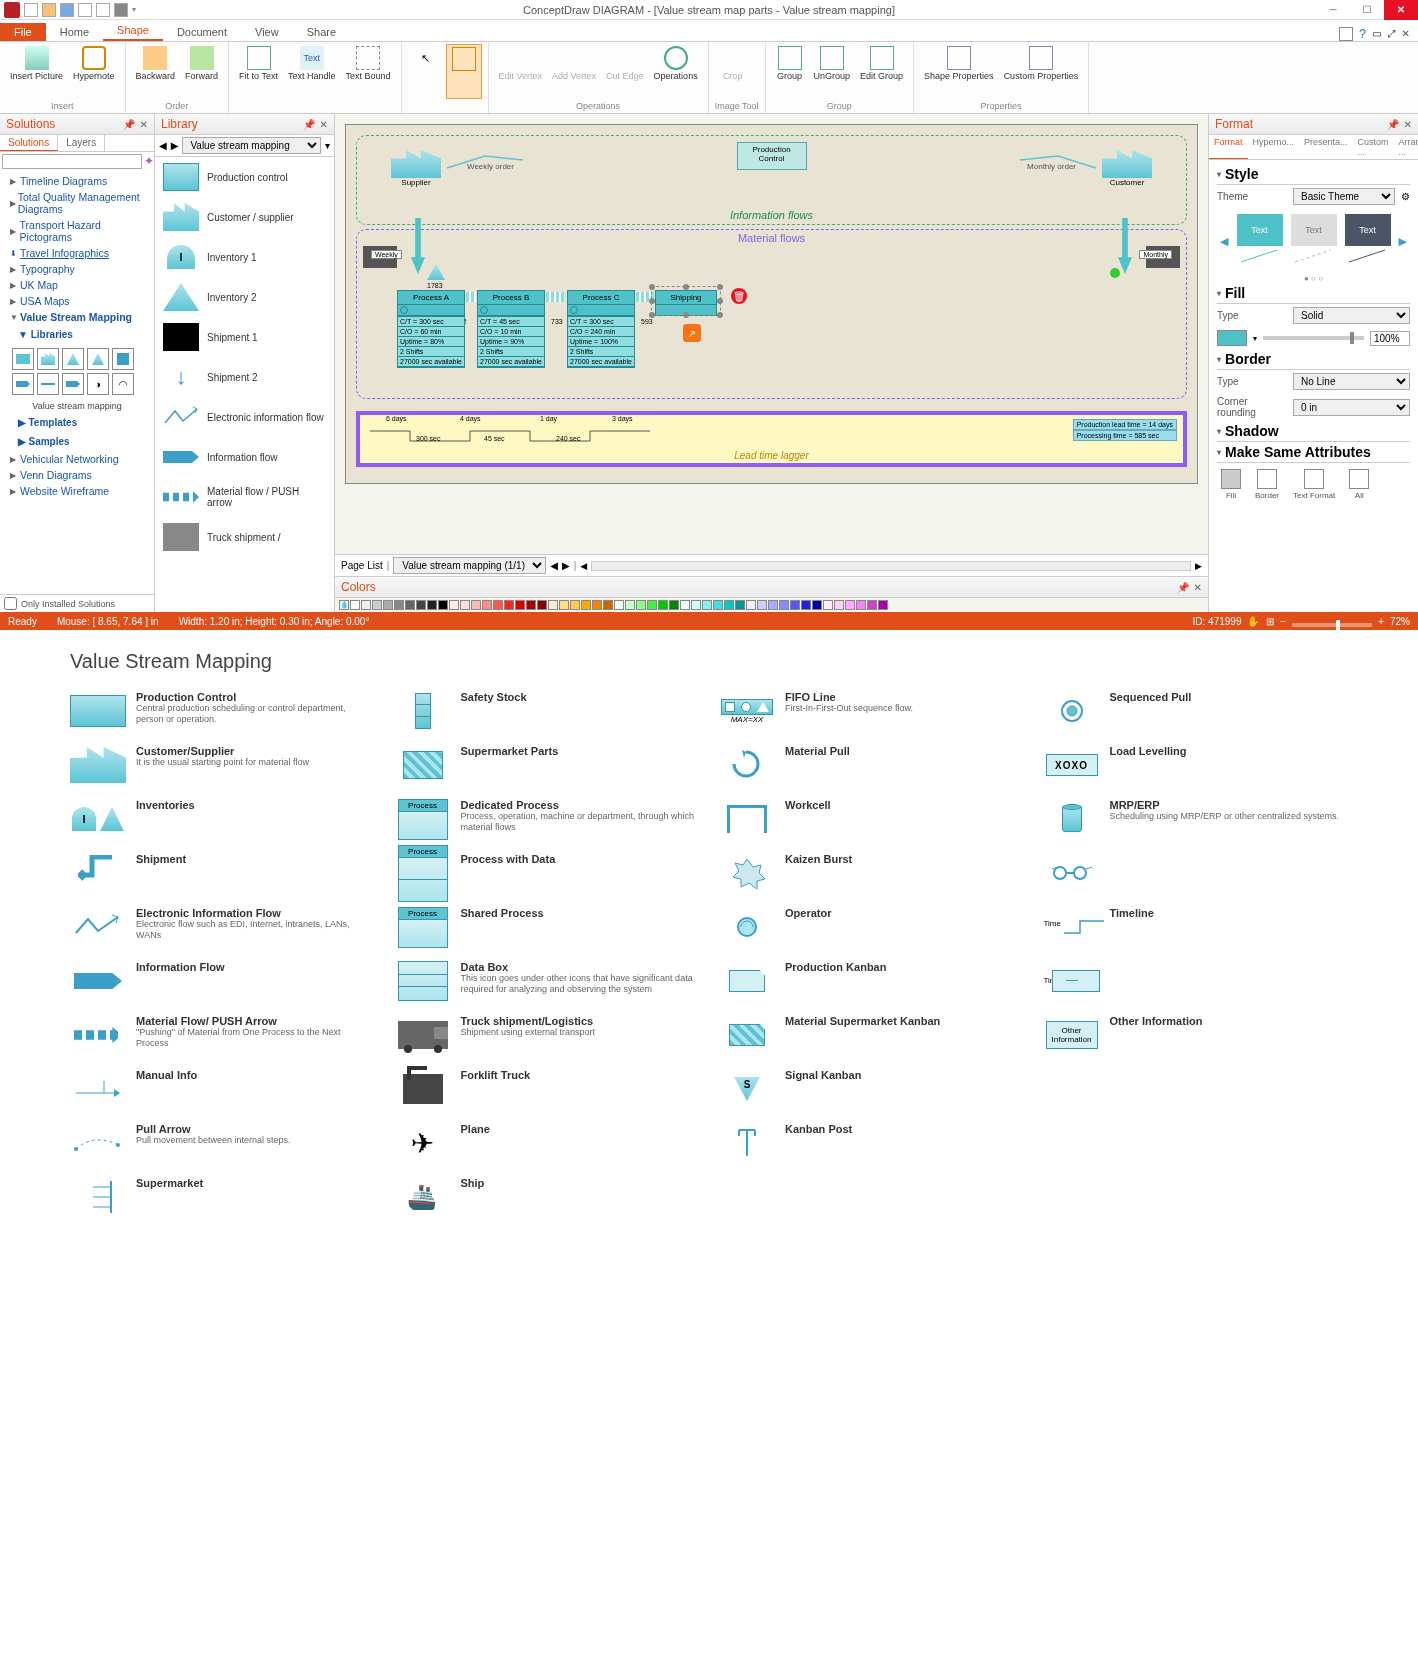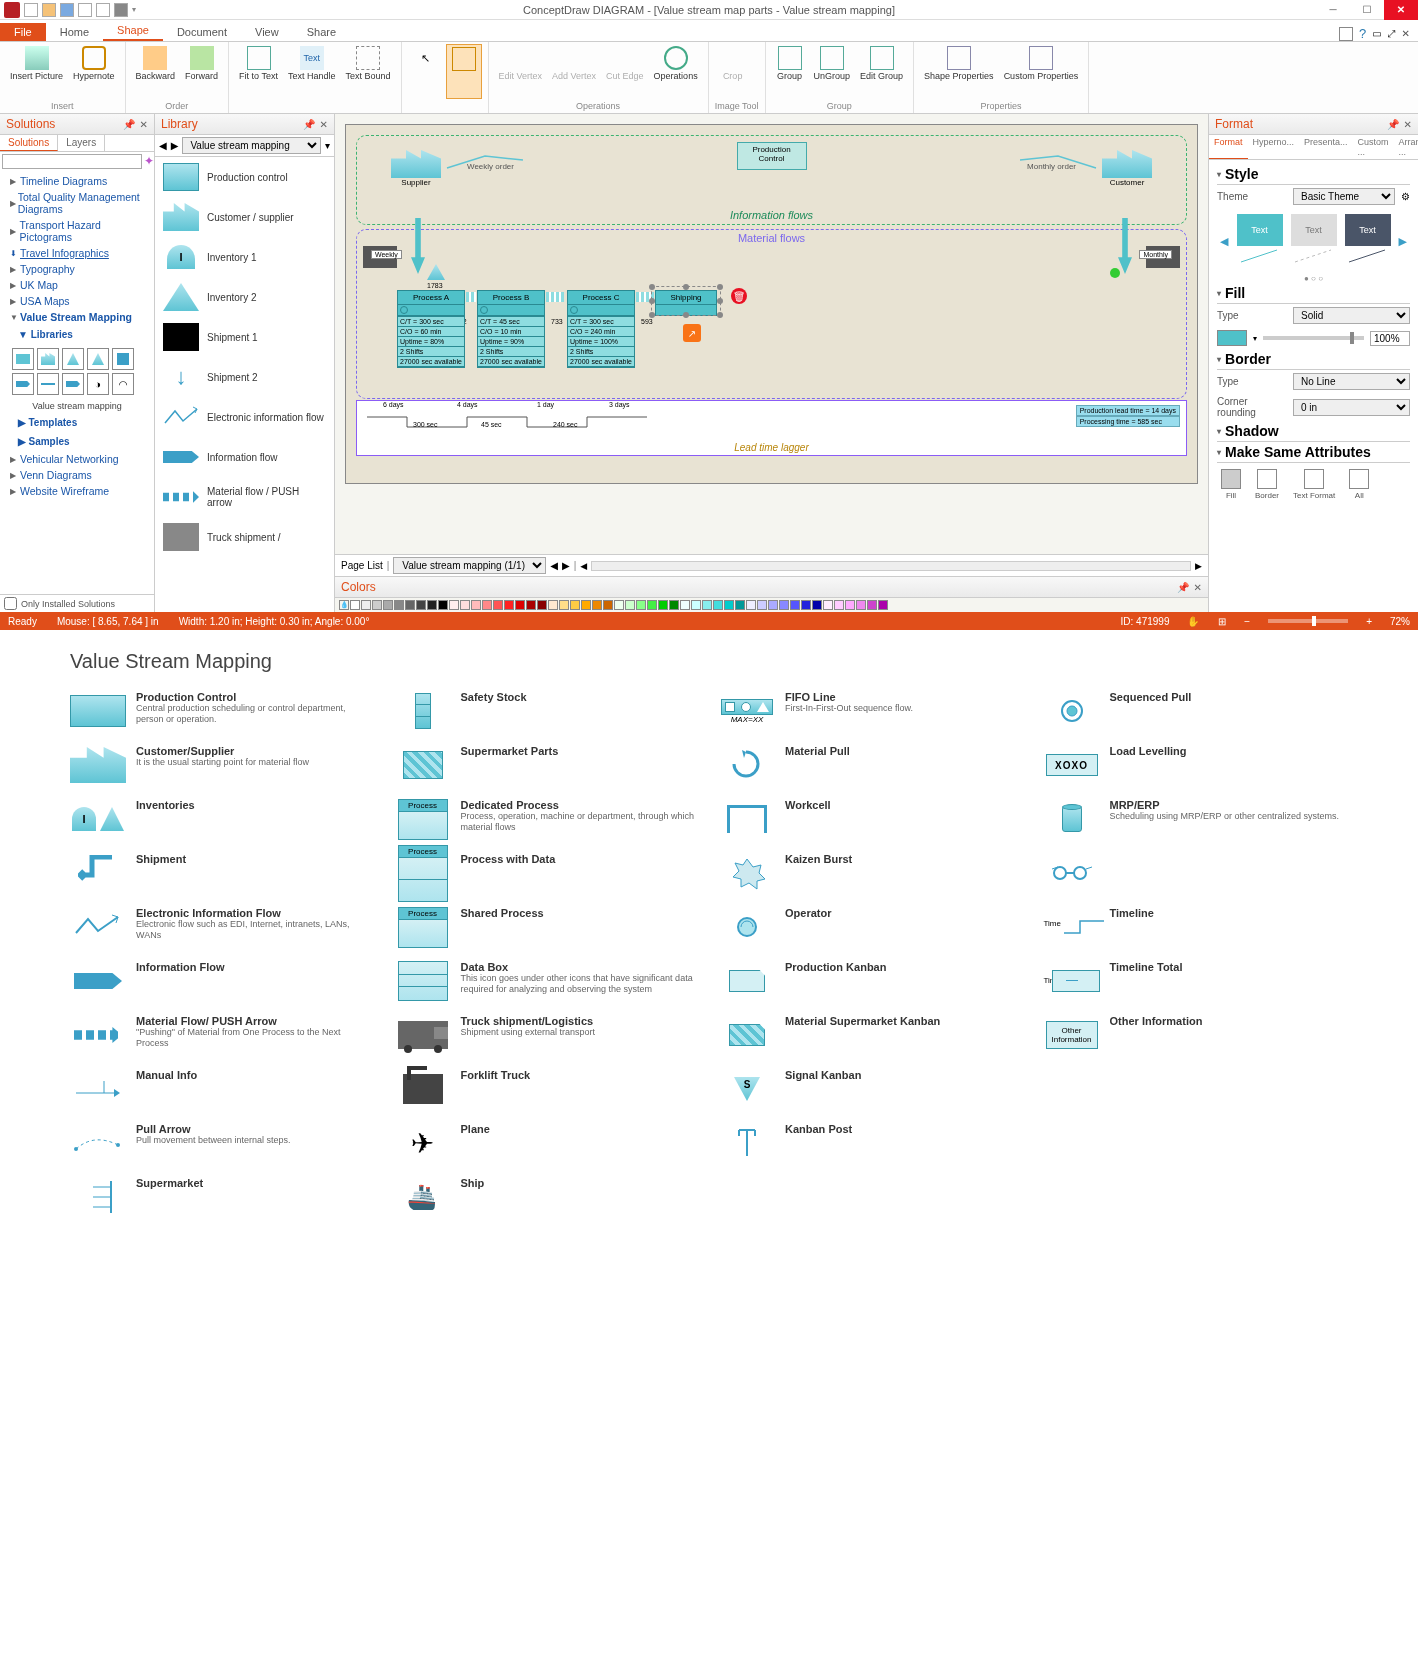--- a/index.html
+++ b/index.html
@@ -78,21 +78,21 @@
 .factory { position: absolute; width: 50px; height: 38px; }
 .factory-label { font-size: 8px; text-align: center; }
 .flow-label { position: absolute; font-size: 8px; color: #555; }
 .material-flows { border: 1px dashed #7b68ee; border-radius: 10px; padding: 4px; margin-top: 4px; height: 170px; position: relative; }
 .mat-label { position: absolute; top: 2px; left: 50%; transform: translateX(-50%); color: #7b68ee; font-size: 11px; }
 .process-box { position: absolute; width: 68px; background: #4fc1c9; border: 1px solid #2a8a92; font-size: 8px; }
 .process-head { padding: 2px; text-align: center; border-bottom: 1px solid #2a8a92; }
 .data-row { border-bottom: 1px solid #2a8a92; padding: 1px 2px; font-size: 7px; background: #8edde0; }
 .truck { position: absolute; width: 34px; height: 22px; background: #555; }
 .truck-label { position: absolute; font-size: 7px; background: #fff; border: 1px solid #888; padding: 0 3px; }
-.leadtime { border: 1px solid #8b5cf6; margin-top: 1px; height: 56px; position: relative; background: #ffffff; }
+.leadtime { border: 4px solid #8b5cf6; margin-top: 12px; height: 56px; position: relative; background: #fef9c3; }
 .leadtime-label { position: absolute; bottom: 2px; left: 50%; transform: translateX(-50%); color: #b8860b; font-size: 10px; font-style: italic; }
 .lt-box { position: absolute; right: 6px; font-size: 7px; }
 .lt-row { background: #9de; border: 1px solid #6ab; padding: 1px 3px; }
 
 .canvas-tabs { display: flex; align-items: center; padding: 2px 6px; border-top: 1px solid #ccc; background: #fff; gap: 4px; font-size: 10px; }
 .page-combo { border: 1px solid #aaa; padding: 1px 4px; font-size: 10px; }
 .scroll-h { flex: 1; height: 10px; background: #eee; border: 1px solid #ccc; }
 
 .colors-panel { border-top: 1px solid #ccc; }
 .color-row { display: flex; padding: 2px 4px; gap: 1px; flex-wrap: wrap; }
@@ -116,21 +116,21 @@
 .arrow-preview { width: 46px; height: 20px; }
 .color-pick { width: 30px; height: 16px; background: #4fc1c9; border: 1px solid #888; }
 .slider { flex: 1; height: 4px; background: #ccc; position: relative; }
 .slider-handle { position: absolute; right: 10px; top: -4px; width: 4px; height: 12px; background: #888; }
 .fmt-icons { display: flex; gap: 14px; padding: 6px 4px; }
 .fmt-icon-btn { display: flex; flex-direction: column; align-items: center; gap: 2px; font-size: 8px; color: #555; }
 .fmt-icon-glyph { width: 20px; height: 20px; border: 1px solid #888; }
 
 
 .statusbar { height: 18px; background: #e04e1a; color: #fff; display: flex; align-items: center; padding: 0 8px; font-size: 10px; gap: 20px; }
-.statusbar-right { margin-left: auto; display: flex; align-items: center; gap: 18px; }
+.statusbar-right { margin-left: auto; display: flex; align-items: flex-end; gap: 6px; }
 .zoom-slider { width: 80px; height: 4px; background: rgba(255,255,255,0.4); position: relative; }
 .zoom-handle { position: absolute; left: 55%; top: -3px; width: 4px; height: 10px; background: #fff; }
 
 
 .legend { padding: 20px 70px; background: #fff; }
 .legend-title { font-size: 20px; color: #444; margin-bottom: 18px; }
 .legend-grid { display: grid; grid-template-columns: repeat(4, 1fr); gap: 14px 20px; }
 .legend-item { display: flex; gap: 10px; }
 .legend-icon { width: 56px; height: 40px; flex-shrink: 0; display: flex; align-items: center; justify-content: center; }
 .legend-text { flex: 1; }
@@ -1035,23 +1035,20 @@
         </div>
       </div>
       <div class="legend-item">
         <div class="legend-icon">
           <div style="position:relative;width:80px;height:26px">
             <div style="position:absolute;left:0;top:8px;font-size:8px">Time</div>
             <div style="position:absolute;right:0;top:2px;width:48px;height:22px;background:#d4f0f4;border:1px solid #3498a8"></div>
             <div style="position:absolute;left:22px;top:12px;width:12px;height:1px;background:#3b9fc7"></div>
           </div>
         </div>
-        <div class="legend-text">
-          <div class="legend-name">Timeline Total</div>
-        </div>
       </div>
       <div class="legend-item">
         <div class="legend-icon">
           <div style="width:48px;height:16px;background:repeating-linear-gradient(90deg,#3b9fc7 0 8px,#fff 8px 12px);clip-path:polygon(0 20%,80% 20%,80% 0,100% 50%,80% 100%,80% 80%,0 80%)"></div>
         </div>
         <div class="legend-text">
           <div class="legend-name">Material Flow/ PUSH Arrow</div>
           <div class="legend-desc">"Pushing" of Material from One Process to the Next Process</div>
         </div>
       </div>

